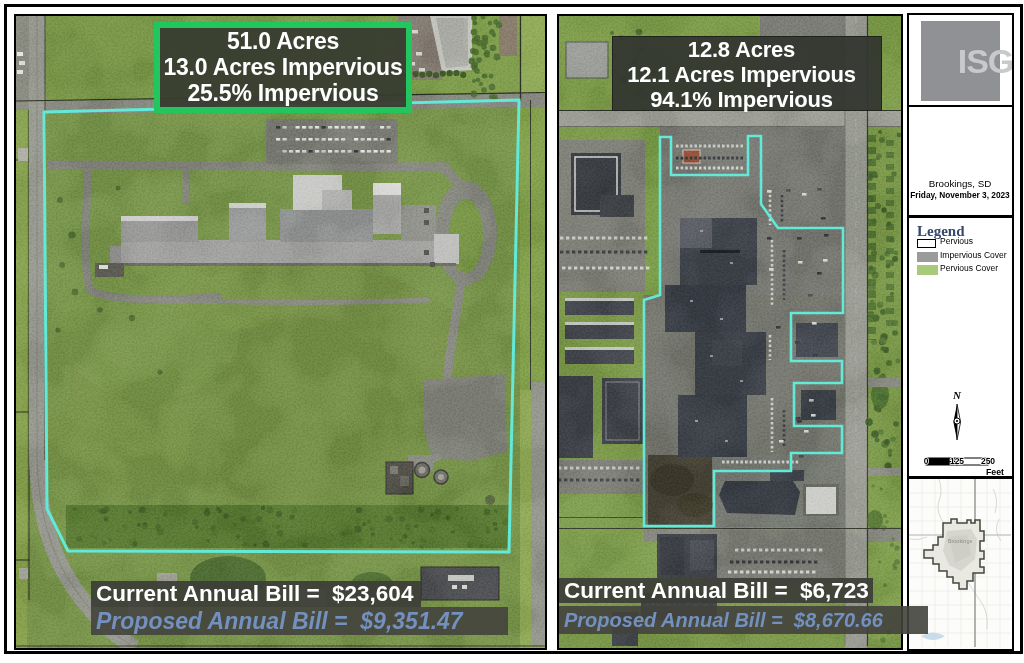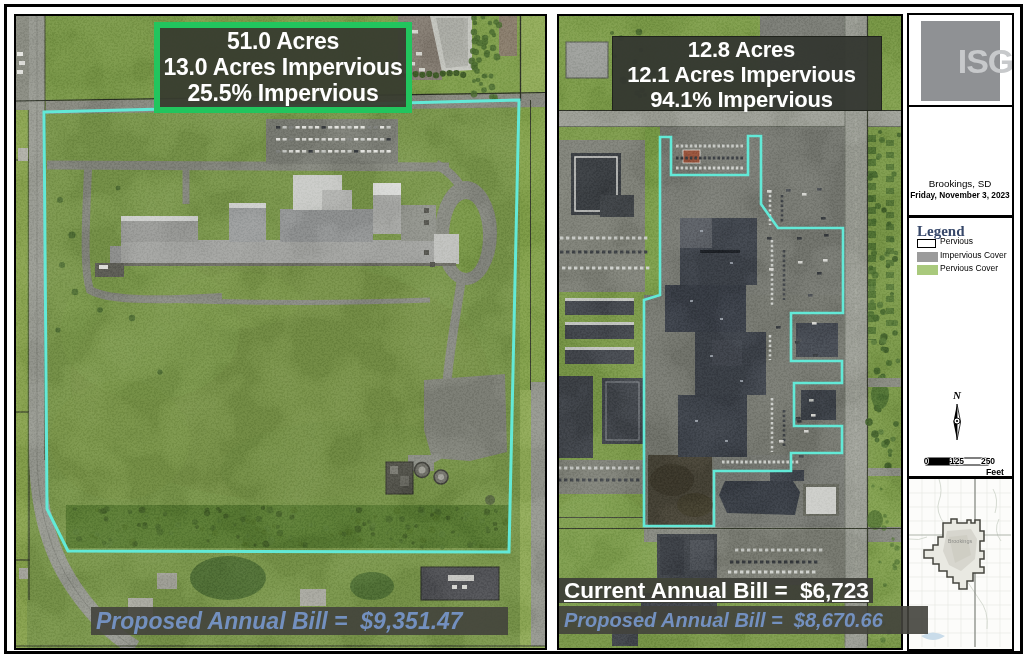--- a/index.html
+++ b/index.html
@@ -751,16 +751,17 @@
       <path d="M40 58 L58 56 L62 76 L46 84 Z" fill="#cfcec4"></path>
       <text x="51" y="64" font-size="5.5" fill="#8e8e8a" text-anchor="middle" font-family="Liberation Sans,sans-serif">Brookings</text>
       <path d="M12 157 Q24 150 36 157 Q24 165 12 157 Z" fill="#c9dcea"></path>
     </svg>
 
   </div>
 
   <div class="tbox" id="box1" style="left:154px;top:22px;width:246px;height:79px;background:rgba(56,60,47,.95);border:6px solid #22c55e;font-size:23px;line-height:26px;letter-spacing:-0.2px;">51.0 Acres<br>13.0 Acres Impervious<br>25.5% Impervious</div>
   <div class="tbox" id="box2" style="left:612px;top:36px;width:270px;height:75px;background:rgba(52,55,48,.95);border:1px solid #20231c;font-size:22px;line-height:25px;letter-spacing:-0.2px;padding-right:11px;box-sizing:border-box;">12.8 Acres<br>12.1 Acres Impervious<br>94.1% Impervious</div>
 
+  <div class="bar" style="left:91px;top:581px;width:330px;height:26px;background:rgba(60,61,55,.93);font-size:22.5px;line-height:26px;padding-left:5px;box-sizing:border-box;">Current Annual Bill =&nbsp; $23,604</div>
   <div class="bar" style="left:91px;top:607px;width:417px;height:28px;background:rgba(66,67,60,.90);font-size:23px;line-height:28px;padding-left:5px;box-sizing:border-box;color:#7390bf;font-style:italic;">Proposed Annual Bill =&nbsp; $9,351.47</div>
-  <div class="bar" style="left:559px;top:578px;width:314px;height:25px;background:rgba(60,61,55,.93);font-size:22.5px;line-height:25px;padding-left:5px;box-sizing:border-box;text-decoration:underline;">Current Annual Bill =&nbsp; $6,723</div>
+  <div class="bar" style="left:559px;top:578px;width:314px;height:25px;background:rgba(60,61,55,.93);font-size:22.5px;line-height:25px;padding-left:5px;box-sizing:border-box;">Current Annual Bill =&nbsp; $6,723</div>
   <div class="bar" style="left:559px;top:606px;width:369px;height:28px;background:rgba(66,67,60,.90);font-size:20px;line-height:28px;padding-left:5px;box-sizing:border-box;color:#7390bf;font-style:italic;">Proposed Annual Bill =&nbsp; $8,670.66</div>
 </div>
 
 </body></html>

